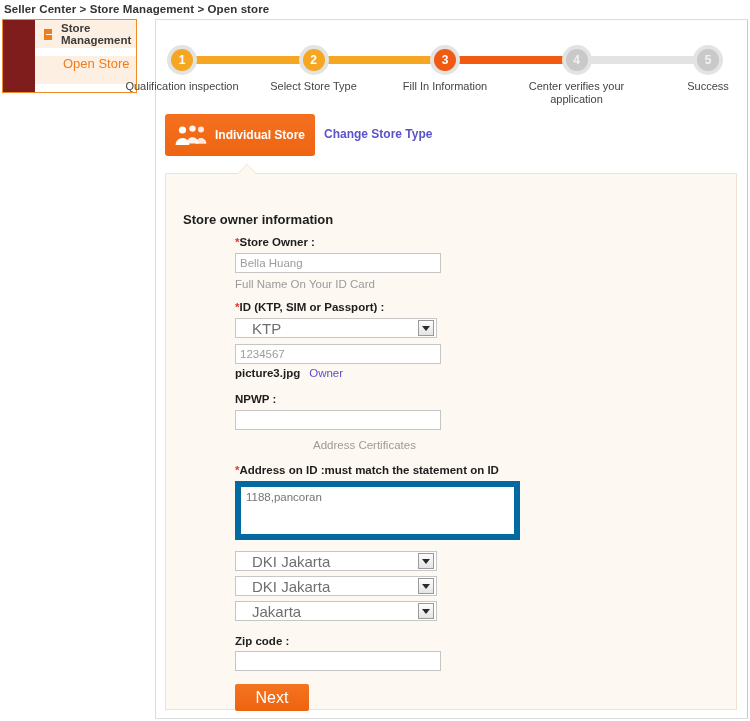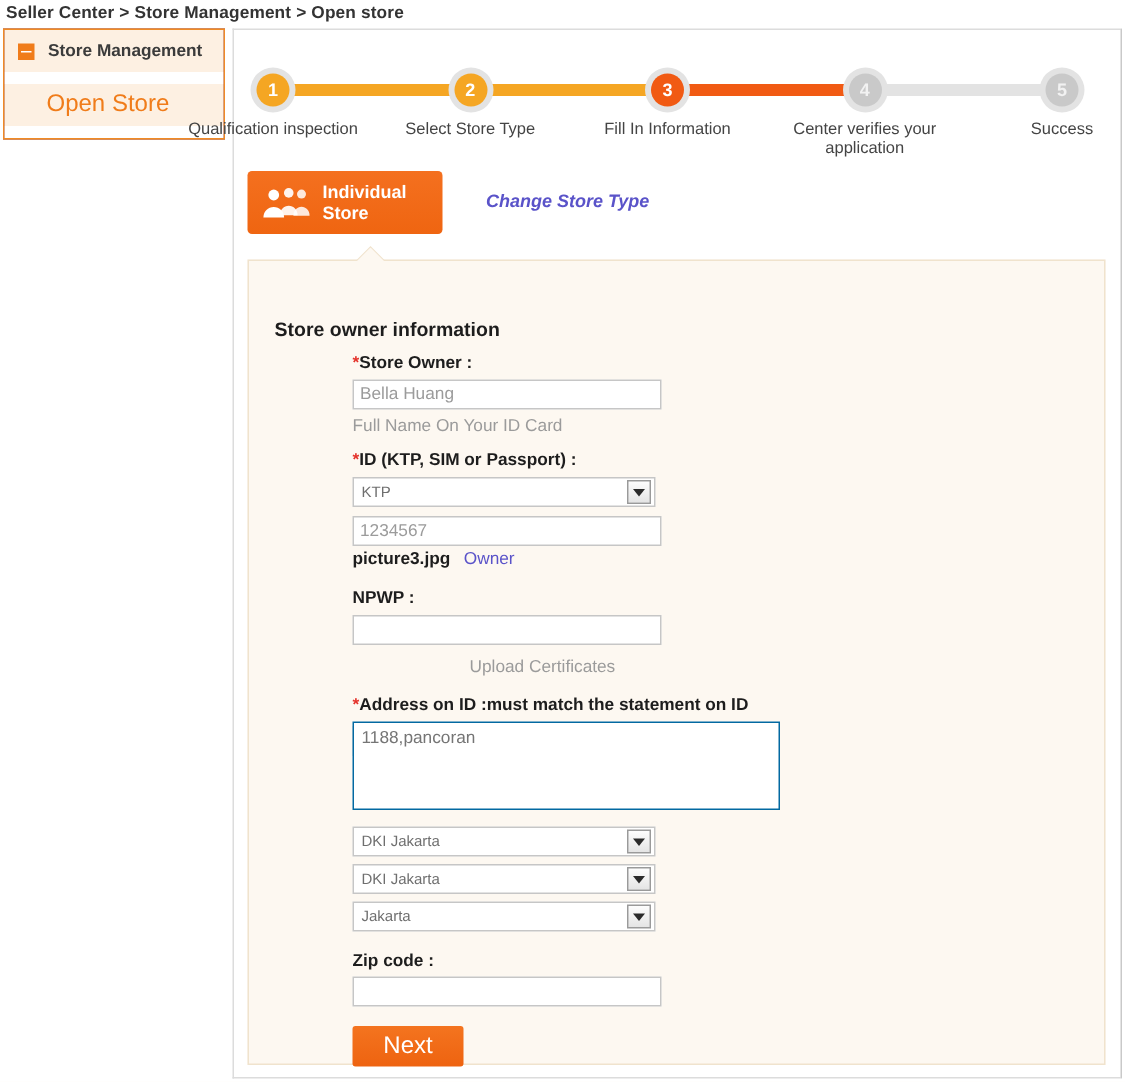--- a/index.html
+++ b/index.html
@@ -15,24 +15,25 @@
   .breadcrumb {
     position: absolute; left: 4px; top: 3px;
     font-size: 11.5px; color: #333; font-weight: bold;
     letter-spacing: .1px;
   }
   .breadcrumb span { white-space: pre; }
 
   
   .sidebar {
     position: absolute; left: 2px; top: 19px;
-    width: 148px;
+    width: 135px;
     border: 1px solid #f08a24;
     background: #7f1d1d;
     box-sizing: border-box;
+    padding-left: 32px;
   }
   .sb-header {
     height: 28px; display: flex; align-items: center;
     background: #fdf0e2;
     border-bottom: 1px solid #f3a köp;
     box-sizing: border-box;
     padding-left: 9px;
   }
   .sb-header-inner {
     display:flex; align-items:center; gap:9px;
@@ -40,24 +41,24 @@
   .minus-icon {
     width: 11px; height: 11px; background: #f07c1a;
     position: relative; display:inline-block;
   }
   .minus-icon::after {
     content:""; position:absolute; left:2px; top:5px; width:7px; height:1.5px; background:#fff;
   }
   .sb-header-label { font-size: 11.5px; font-weight: bold; color: #3b3b3b; }
   .sb-gap { height: 8px; background:#fff; }
   .sb-item {
-    height: 28px; display:flex; align-items:center;
+    height: 28px; display:flex; 
     padding-left: 28px; box-sizing:border-box;
     background: #fdf0e2;
-    color:#f07c1a; font-size: 16px;
+    color:#f07c1a; font-size: 13px;
   }
   .sb-foot { height: 8px; background:#fff; }
 
   
   .content-card {
     position: absolute; left: 155px; top: 19px;
     width: 593px; height: 700px;
     border: 1px solid #dcdcdc;
     border-right: 1px solid #c9c9c9;
     background: #fff;
@@ -83,36 +84,35 @@
     color:#fff; font-size: 12px; font-weight: bold;
   }
   .step-label {
     position:absolute; top: 42px; text-align:center;
     font-size: 11px; color:#444; line-height: 13px;
   }
 
   
   .store-tab {
     position:absolute; left: 9px; top: 94px;
-    width: 130px; height: 42px;
+    width: 150px; height: 42px;
     background: linear-gradient(180deg,#f4701f 0%, #ef6511 100%);
     border-radius: 3px;
     display:flex; align-items:center; gap: 7px;
     padding-left: 9px; box-sizing:border-box;
     cursor: pointer;
   }
   .store-tab .tab-label {
     color:#fff; font-size: 12px; font-weight: bold;
   }
   .people-icon { width: 34px; height: 24px; flex:0 0 34px; }
   .change-link {
     position:absolute; left: 168px; top: 107px;
     font-size: 12px; font-weight: bold; color:#5a53c9;
     cursor:pointer;
-    font-style:italic;
   }
 
   
   .form-panel {
     position:absolute; left: 9px; top: 153px;
     width: 572px; height: 537px;
     background: #fdf8f1;
     border: 1px solid #f0e3cd;
     box-sizing:border-box;
   }
@@ -165,39 +165,39 @@
     padding: 0 4px;
     border-radius:0;
   }
   .txt-input::placeholder { color:#9b9b9b; }
   .sel-wrap {
     position:absolute; height: 20px; box-sizing:border-box;
     border:1px solid #c6c6c6; background:#fff;
     display:flex; align-items:center; cursor:pointer;
   }
   .sel-val {
-    flex:1; font-size: 10px; color:#6f6f6f; padding-left: 5px;
+    flex:1; font-size: 15px; color:#6f6f6f; padding-left: 16px;
     overflow:hidden; white-space:nowrap;
   }
   .sel-btn {
     width: 16px; height: 16px; margin-right: 2px;
     background: linear-gradient(180deg,#fdfdfd 0%,#e4e4e4 100%);
     border:1px solid #9a9a9a;
     display:flex; align-items:center; justify-content:center;
     box-sizing:border-box;
   }
   .sel-btn i {
     display:block; width:0; height:0;
     border-left: 4px solid transparent;
     border-right: 4px solid transparent;
     border-top: 5px solid #2b2b2b;
   }
   .area-input {
     position:absolute; box-sizing:border-box;
-    border:1px solid #0369a1; background:#fff;
+    border:6px solid #0369a1; background:#fff;
     font-family:"Liberation Sans", sans-serif;
     font-size: 11.5px; color:#6f6f6f;
     padding: 4px 5px; resize:none;
     border-radius:0;
   }
   .file-row { position:absolute; display:flex; align-items:center; gap: 9px; }
   .file-name { font-size: 11.5px; font-weight:bold; color:#1d1d1d; }
   .delete-link { font-size: 11.5px; color:#5a53c9; cursor:pointer; }
   .upload-btn {
     position:absolute;
@@ -323,21 +323,21 @@
         <span class="file-name">picture3.jpg</span>
         <span class="delete-link">Owner</span>
       </div>
 
       <div class="fld-label" style="left:69px; top:219px;">
         <span>NPWP :</span>
       </div>
       <input class="txt-input" style="left: 69px; top: 236px; width: 206px;" value="" placeholder="">
 
       <button class="upload-btn" style="left:69px; top:262px;">upload file</button>
-      <div class="upload-hint" style="left:147px; top:265px;">Upload Certificates</div>
+      <div class="upload-hint" style="left:147px; top:265px;">Address Certificates</div>
 
       <div class="fld-label" style="left:69px; top:290px;">
         <span class="req">*</span><span>Address on ID :must match the statement on ID</span>
       </div>
       <textarea class="area-input" style="left: 69px; top: 307px; width: 285px; height: 59px;" placeholder="1188,pancoran"></textarea>
 
       <div class="sel-wrap" style="left:69px; top:377px; width:202px;">
         <span class="sel-val">DKI Jakarta</span>
         <span class="sel-btn">
             <i></i>

